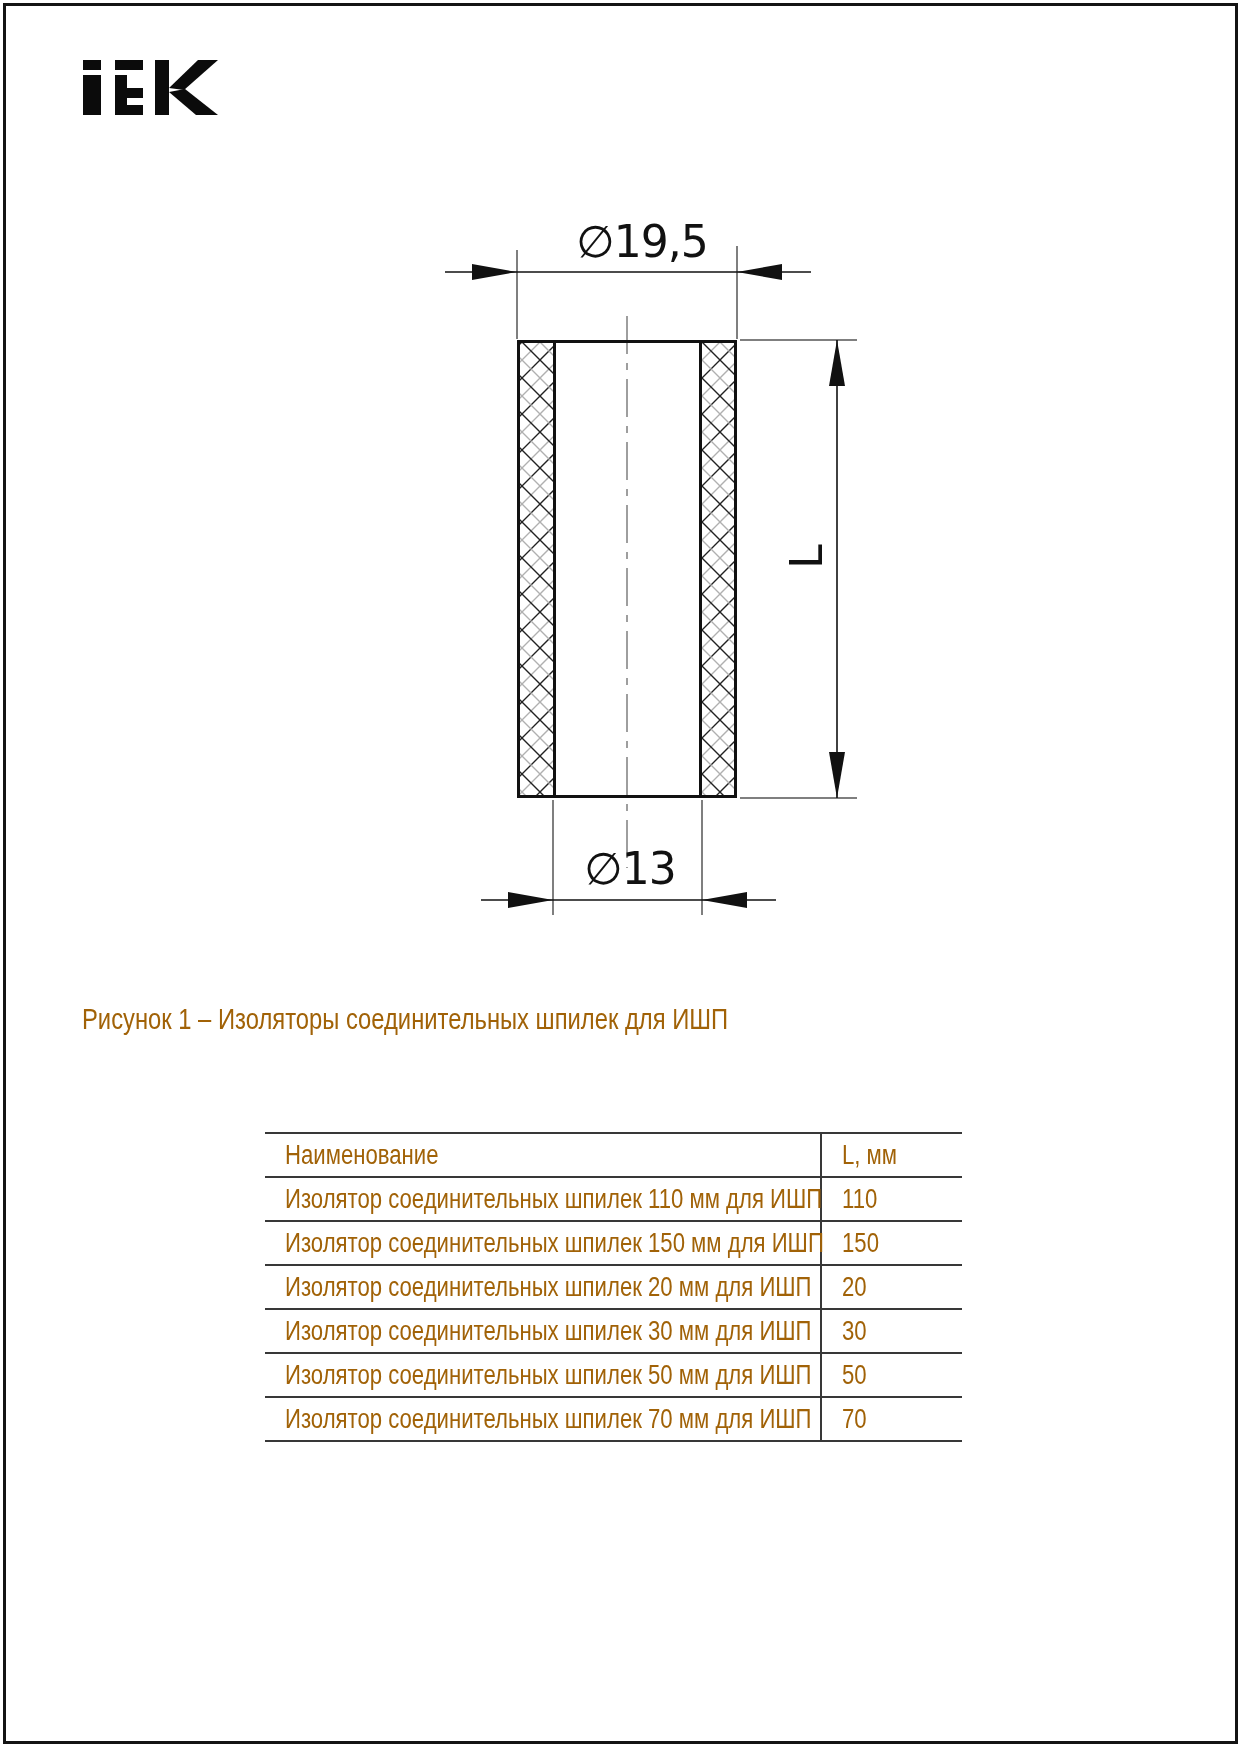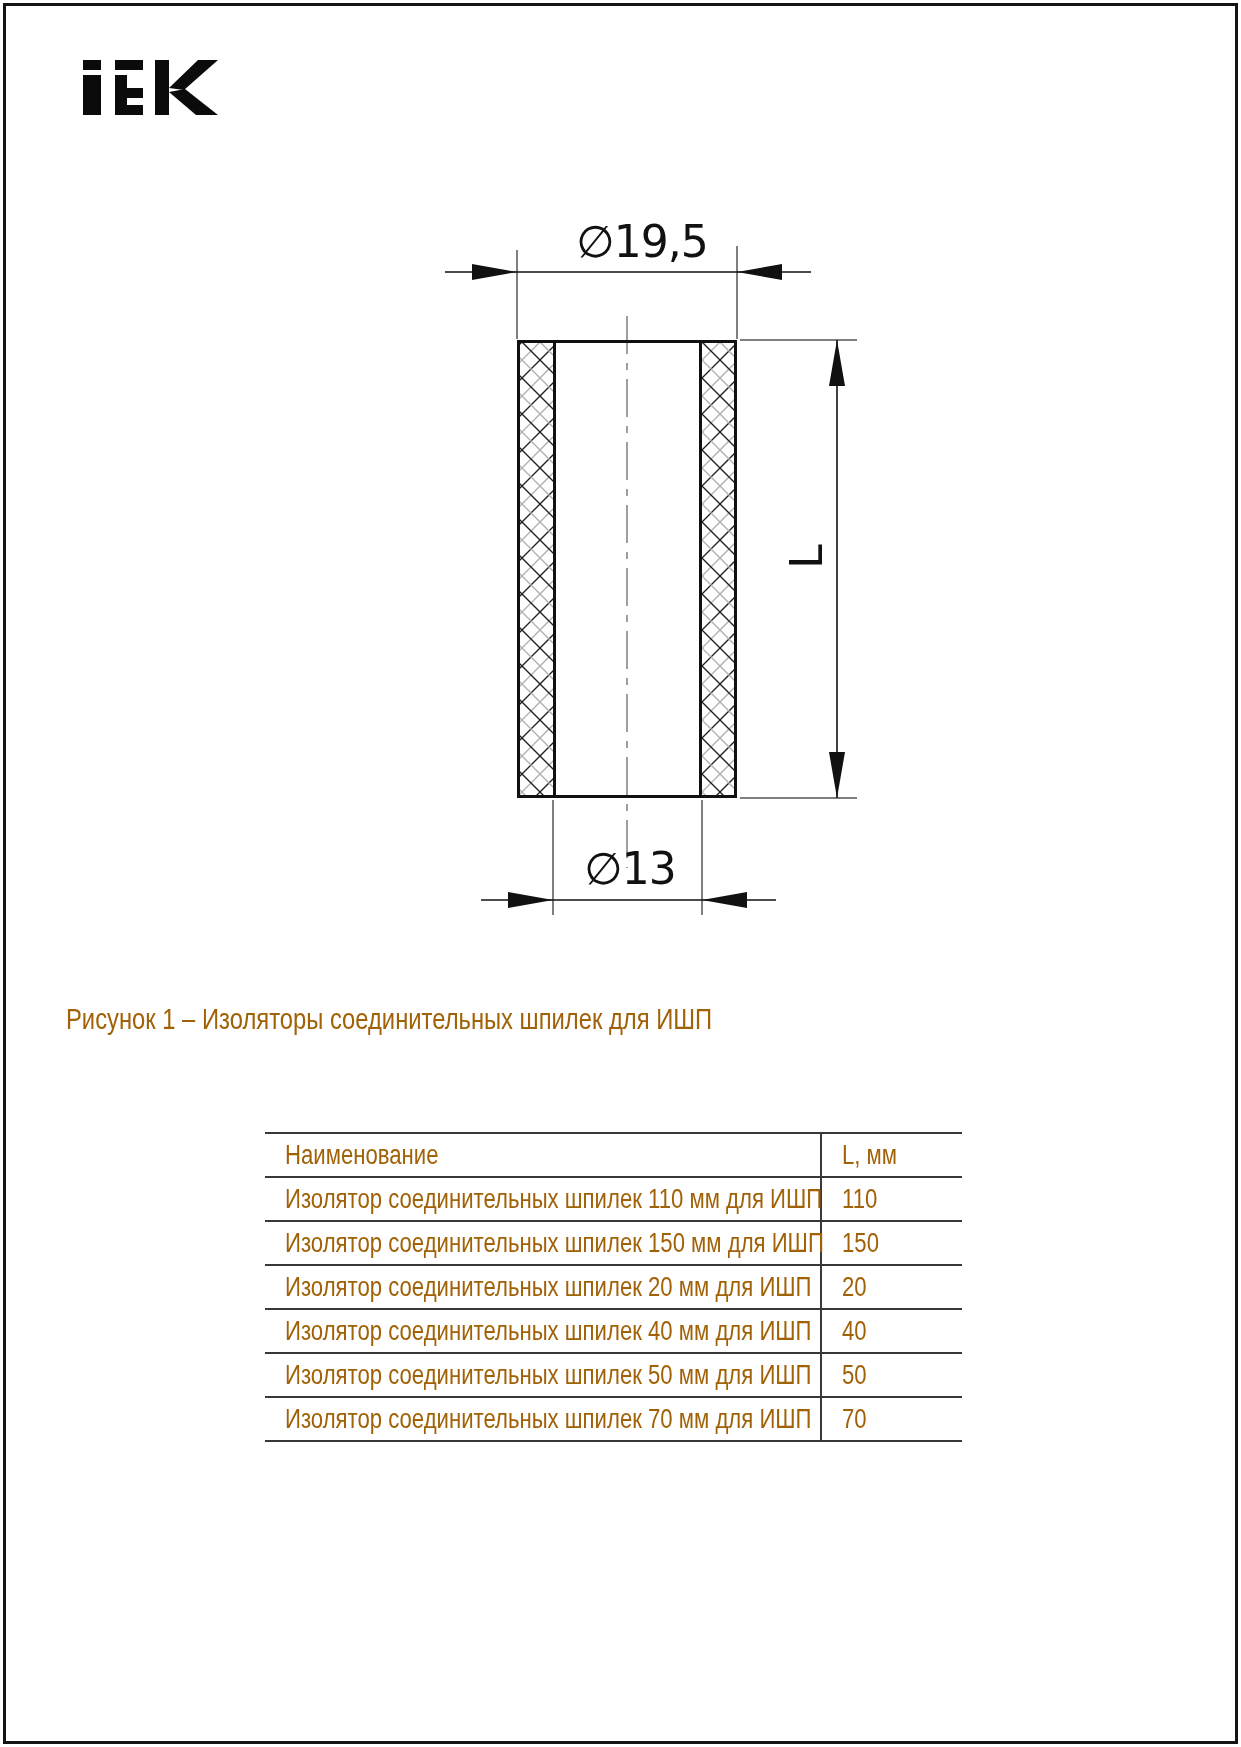--- a/index.html
+++ b/index.html
@@ -16,21 +16,21 @@
     border:3px solid #141414;
     pointer-events:none;
   }
   .logo { position:absolute; left:83px; top:58px; }
   .drawing { position:absolute; left:0; top:0; }
   .drawing text {
     font-family:"DejaVu Sans", sans-serif;
     font-size:44px; fill:#111; letter-spacing:-1px;
   }
   .caption {
-    position:absolute; left:66px; top:1002px;
+    position:absolute; left:82px; top:1002px;
     font-size:29px; line-height:34px; white-space:nowrap;
   }
   .cond {
     display:inline-block;
     transform:scaleX(0.82);
     transform-origin:0 50%;
     white-space:nowrap;
   }
   table.products {
     position:absolute; left:265px; top:1132px;
@@ -142,22 +142,22 @@
       </tr>
       <tr>
         <td><span class="cond">Изолятор соединительных шпилек 150 мм для ИШП</span></td>
         <td><span class="cond">150</span></td>
       </tr>
       <tr>
         <td><span class="cond">Изолятор соединительных шпилек 20 мм для ИШП</span></td>
         <td><span class="cond">20</span></td>
       </tr>
       <tr>
-        <td><span class="cond">Изолятор соединительных шпилек 40 мм для ИШП</span></td>
-        <td><span class="cond">40</span></td>
+        <td><span class="cond">Изолятор соединительных шпилек 30 мм для ИШП</span></td>
+        <td><span class="cond">30</span></td>
       </tr>
       <tr>
         <td><span class="cond">Изолятор соединительных шпилек 50 мм для ИШП</span></td>
         <td><span class="cond">50</span></td>
       </tr>
       <tr>
         <td><span class="cond">Изолятор соединительных шпилек 70 мм для ИШП</span></td>
         <td><span class="cond">70</span></td>
       </tr>
     </tbody>

